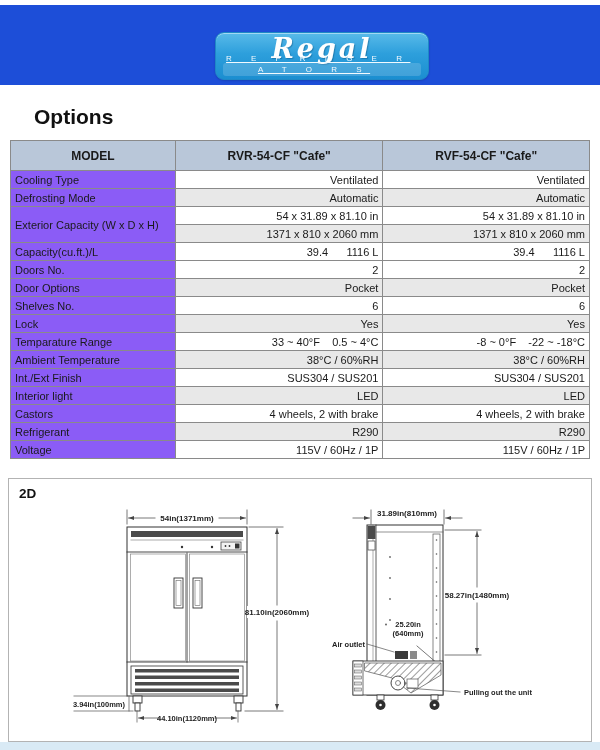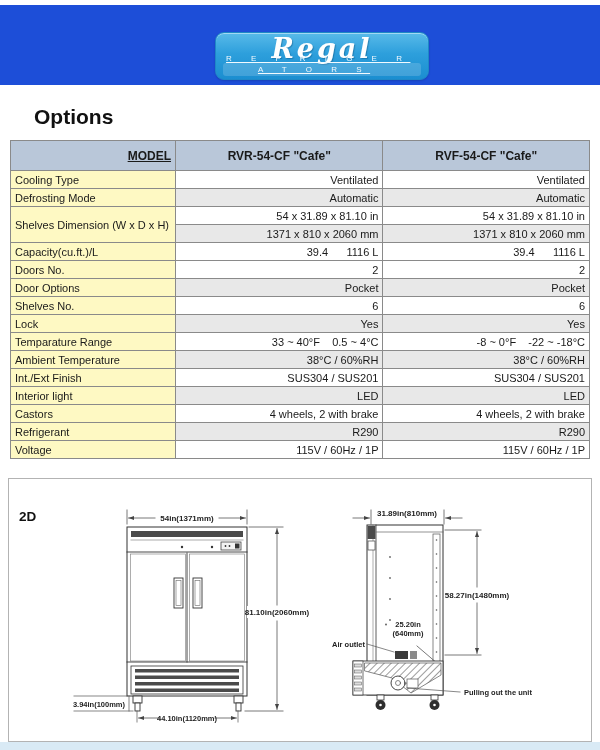--- a/index.html
+++ b/index.html
@@ -55,32 +55,32 @@
   table.spec th, table.spec td {
     border: 1px solid #8a8a8a;
     height: 18px; padding: 0 4px;
     line-height: 12px;
     white-space: nowrap;
   }
   table.spec thead th {
     background: #b9c7d9; height: 30px;
     font-weight: bold; font-size: 12px;
   }
-  th.h-model { text-align: right; padding-left: 8px; text-decoration: underline; }
-  td.lbl { text-align: left; padding-left: 8px; background: #fef9c3; }
+  th.h-model { text-align: center; padding-left: 8px; }
+  td.lbl { text-align: left; padding-left: 8px; background: #8b5cf6; }
   td.val { text-align: right; }
   tr.shade td.val { background: #e8e8e8; }
   
   .drawing-box {
     position: absolute; left: 8px; top: 478px; width: 584px; height: 264px;
     border: 1px solid #b3b3b3; background: #fff;
   }
   .drawing-title {
     position: absolute; left: 10px; top: 7px;
-    font-size: 13.5px; font-weight: bold; color: #111; margin-top: 23px;
+    font-size: 13.5px; font-weight: bold; color: #111;
   }
   .drawing-box svg { position: absolute; left: 0; top: 0; }
   svg text {
     font-family: "Liberation Sans", "DejaVu Sans", sans-serif;
     font-weight: 600; fill: #222;
   }
   .dim { font-size: 8px; }
   .dim-sm { font-size: 7.5px; }
   
   .footer-strip {
@@ -119,21 +119,21 @@
       <td class="lbl">Cooling Type</td>
       <td class="val">Ventilated</td>
       <td class="val">Ventilated</td>
     </tr>
     <tr class="shade">
       <td class="lbl">Defrosting Mode</td>
       <td class="val">Automatic</td>
       <td class="val">Automatic</td>
     </tr>
     <tr>
-      <td class="lbl" rowspan="2">Shelves Dimension (W x D x H)</td>
+      <td class="lbl" rowspan="2">Exterior Capacity (W x D x H)</td>
       <td class="val">54 x 31.89 x 81.10 in</td>
       <td class="val">54 x 31.89 x 81.10 in</td>
     </tr>
     <tr class="shade">
       <td class="val">1371 x 810 x 2060 mm</td>
       <td class="val">1371 x 810 x 2060 mm</td>
     </tr>
     <tr>
       <td class="lbl">Capacity(cu.ft.)/L</td>
       <td class="val">39.4&nbsp;&nbsp;&nbsp;&nbsp;&nbsp;&nbsp;1116 L</td>

